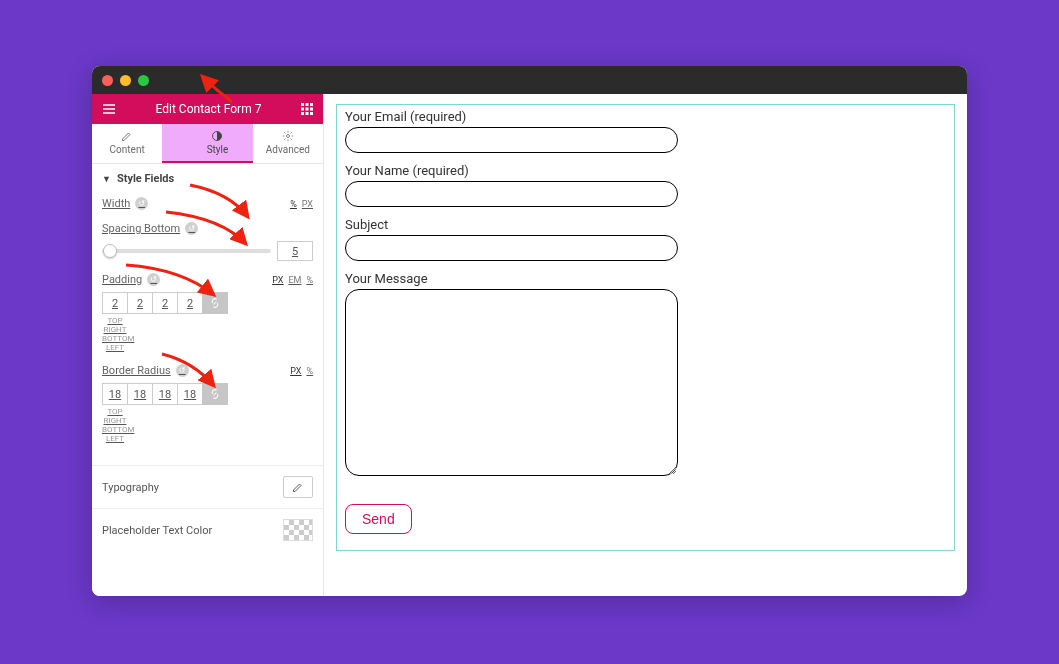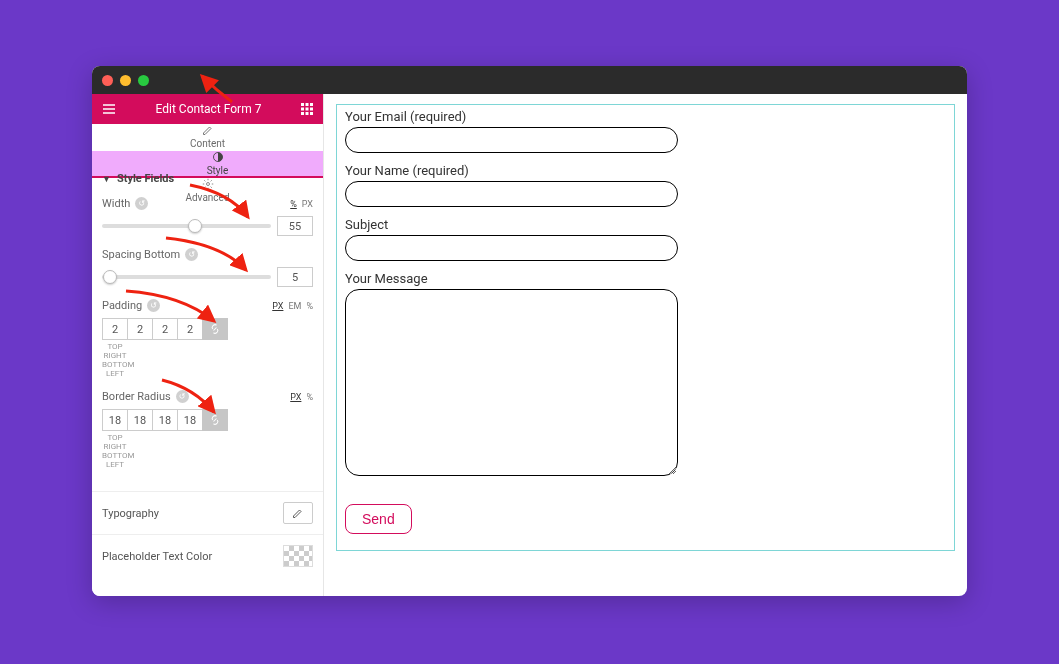--- a/index.html
+++ b/index.html
@@ -52,38 +52,38 @@
   color: #fff;
   display: flex;
   align-items: center;
   justify-content: space-between;
   padding: 0 10px;
   font-size: 12px;
 }
 .pinkbar .burger, .pinkbar .grid { display:flex; align-items:center; }
 .pinkbar svg { display:block; }
 
-.tabs { display: flex; height: 40px; border-bottom: 1px solid #e6e6e6; flex-direction: column; }
+.tabs { display: flex; height: 40px; border-bottom: 1px solid #e6e6e6; }
 .tab { flex: 1; display: flex; flex-direction: column; align-items: center; justify-content: center; gap: 2px; font-size: 10px; color: #6b6b6b; cursor: pointer; border-bottom: 2px solid transparent; }
 .tab.active { background: #f0abfc; border-bottom: 2px solid #d30c5c; color: #444; padding-left: 20px; }
 .tab svg { width: 12px; height: 12px; }
 
 .section-head {
   display: flex;
   align-items: center;
   gap: 6px;
   padding: 8px 10px;
   font-weight: 700;
   color: #444;
   cursor: pointer;
 }
 .section-head .caret { font-size: 9px; }
 
 .controls { padding: 4px 10px 10px; position: relative; }
-.ctrl { margin-bottom: 12px; position: relative; }
+.ctrl { margin-bottom: 12px; position: relative; text-decoration: underline; }
 .ctrl .row { display: flex; align-items: center; justify-content: space-between; margin-bottom: 6px; }
 .ctrl .lbl { display: flex; align-items: center; gap: 5px; font-size: 11px; color: #666; }
 .reset-badge { width: 13px; height: 13px; border-radius: 50%; background: #d0d0d0; display:inline-flex; align-items:center; justify-content:center; color: #fff; font-size: 8px; }
 .units { display:flex; gap:5px; font-size:9px; color:#777; }
 .units .active { text-decoration: underline; color:#333; }
 
 .slider-row { display:flex; align-items:center; gap:6px; }
 .slider { flex:1; height: 14px; position: relative; }
 .track { position:absolute; left:0; right:0; top:50%; height:4px; background:#ddd; border-radius:3px; transform:translateY(-50%); }
 .thumb { position:absolute; top:50%; width:14px; height:14px; background:#fff; border:1px solid #bbb; border-radius:50%; transform:translate(-50%,-50%); box-shadow:0 1px 2px rgba(0,0,0,.2); }
@@ -186,27 +186,20 @@
           <div class="row">
             <div class="lbl">
               <span>Width</span>
               <span class="reset-badge">↺</span>
             </div>
             <div class="units">
               <span class="active">%</span>
               <span>PX</span>
             </div>
           </div>
-          <div class="slider-row">
-            <div class="slider">
-              <div class="track"></div>
-                <div class="thumb" style="left:55%"></div>
-            </div>
-            <div class="numbox">55</div>
-          </div>
           <div class="arrow" style="left:86px; top:-14px;">
             <svg width="64" height="40">
                 <defs>
                   <marker id="ah1" markerWidth="6" markerHeight="6" refX="5" refY="3" orient="auto">
                     <path d="M0 0L6 3L0 6Z" fill="#e21"></path>
                   </marker>
                 </defs>
                 <path d="M2 2 Q42 10 60 34" stroke="#e21" stroke-width="3" fill="none" marker-end="url(#ah1)"></path>
               </svg>
           </div>

